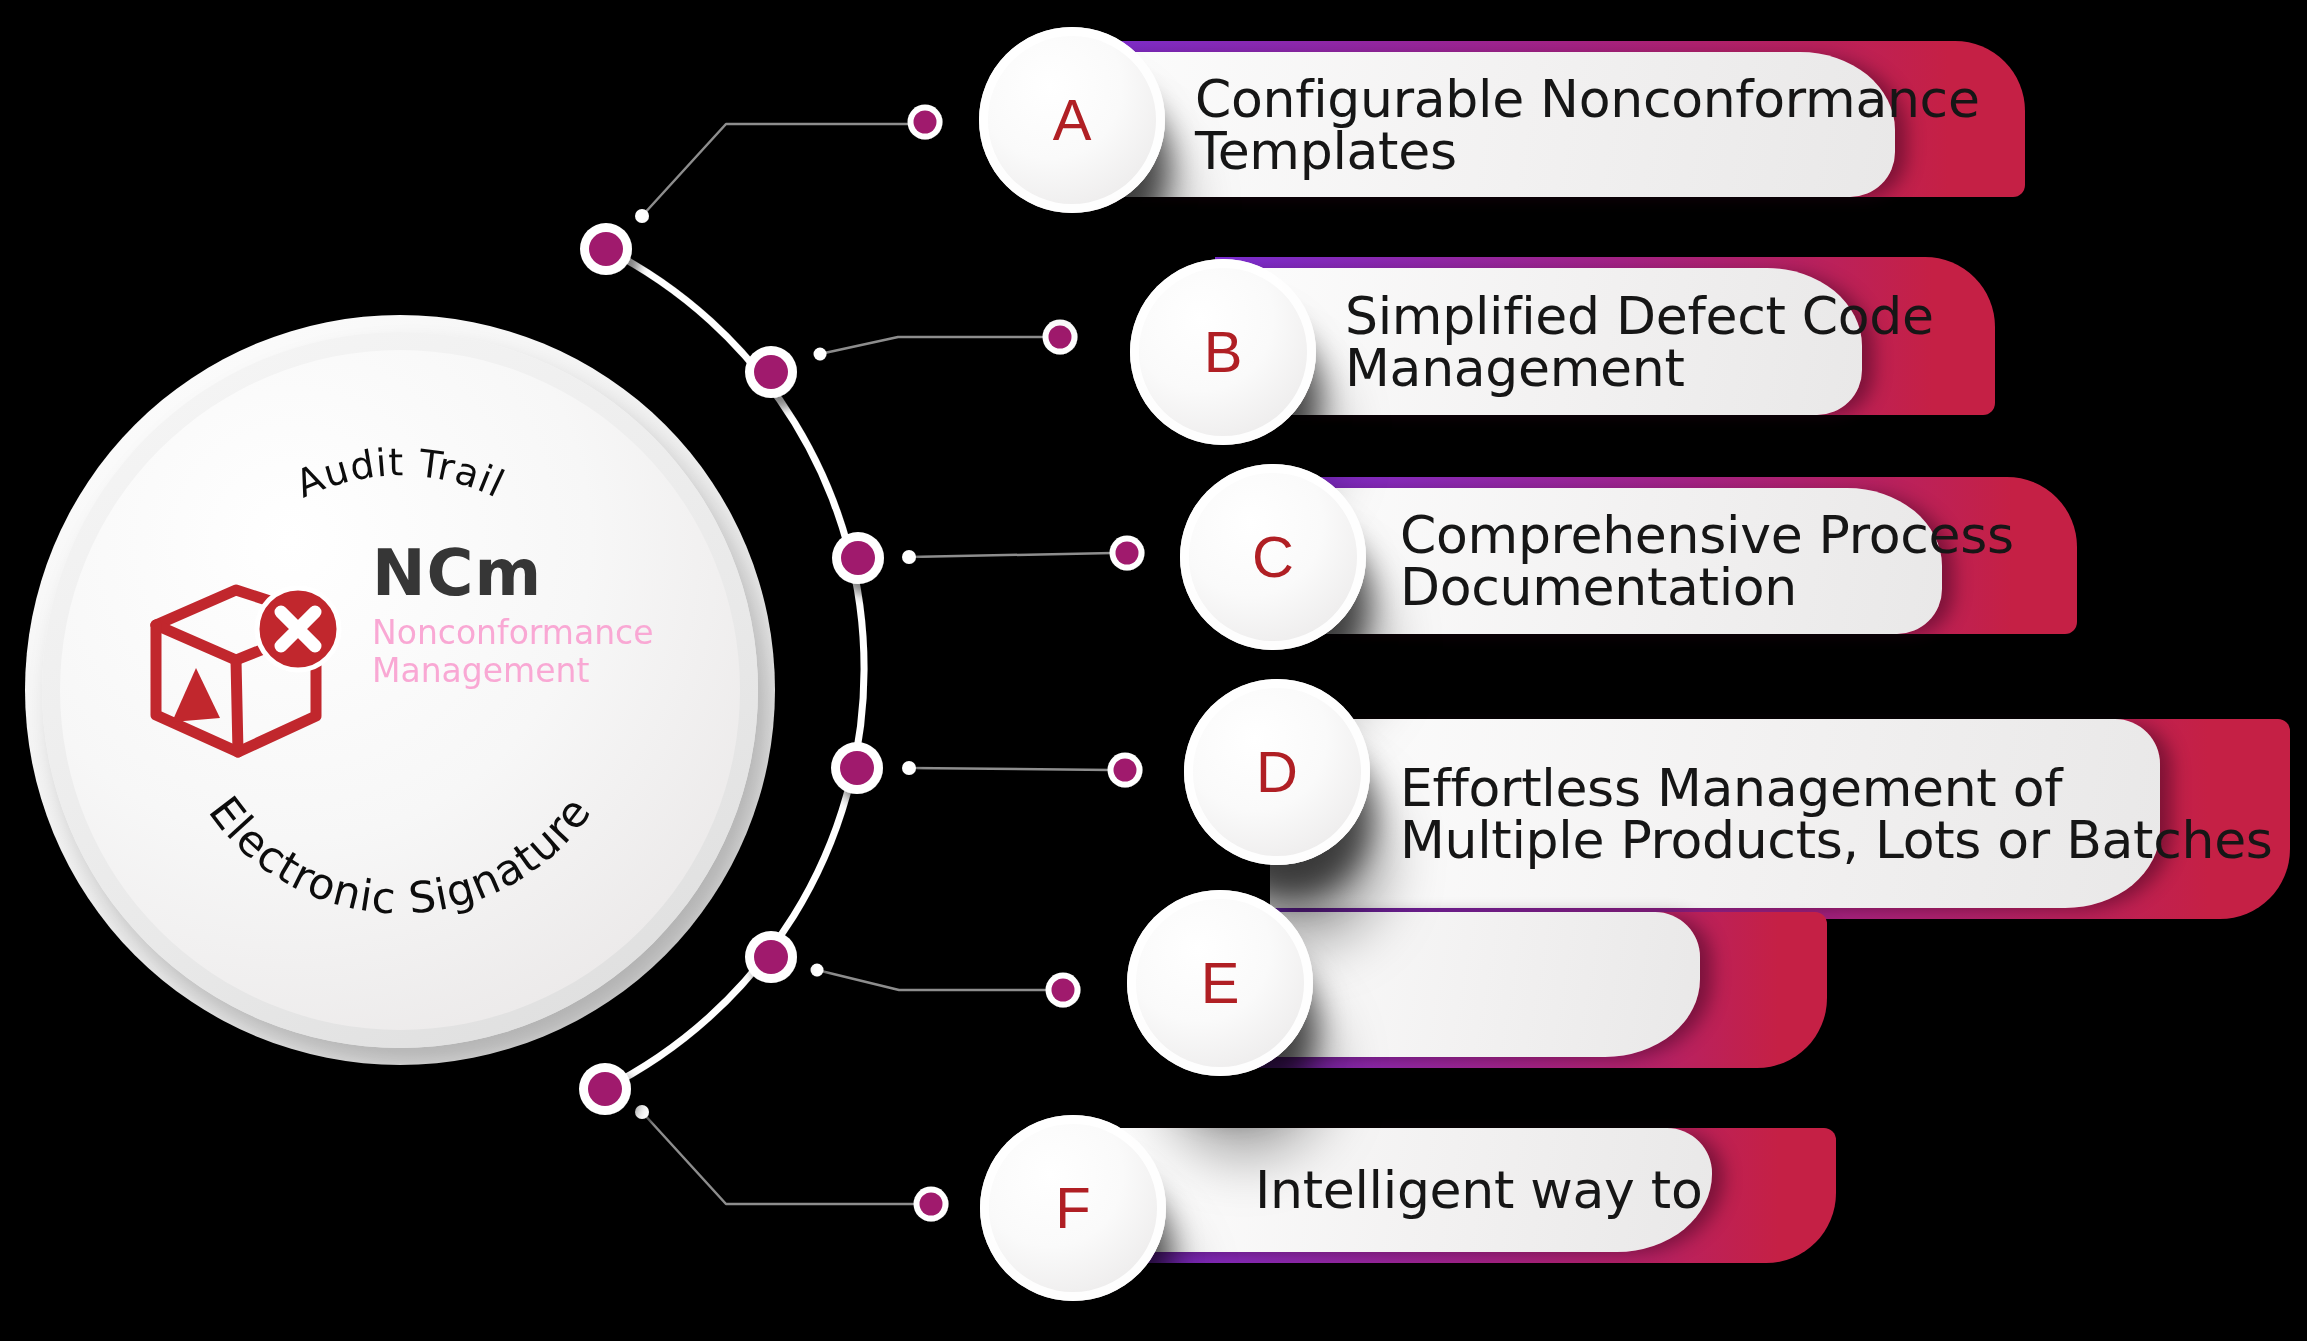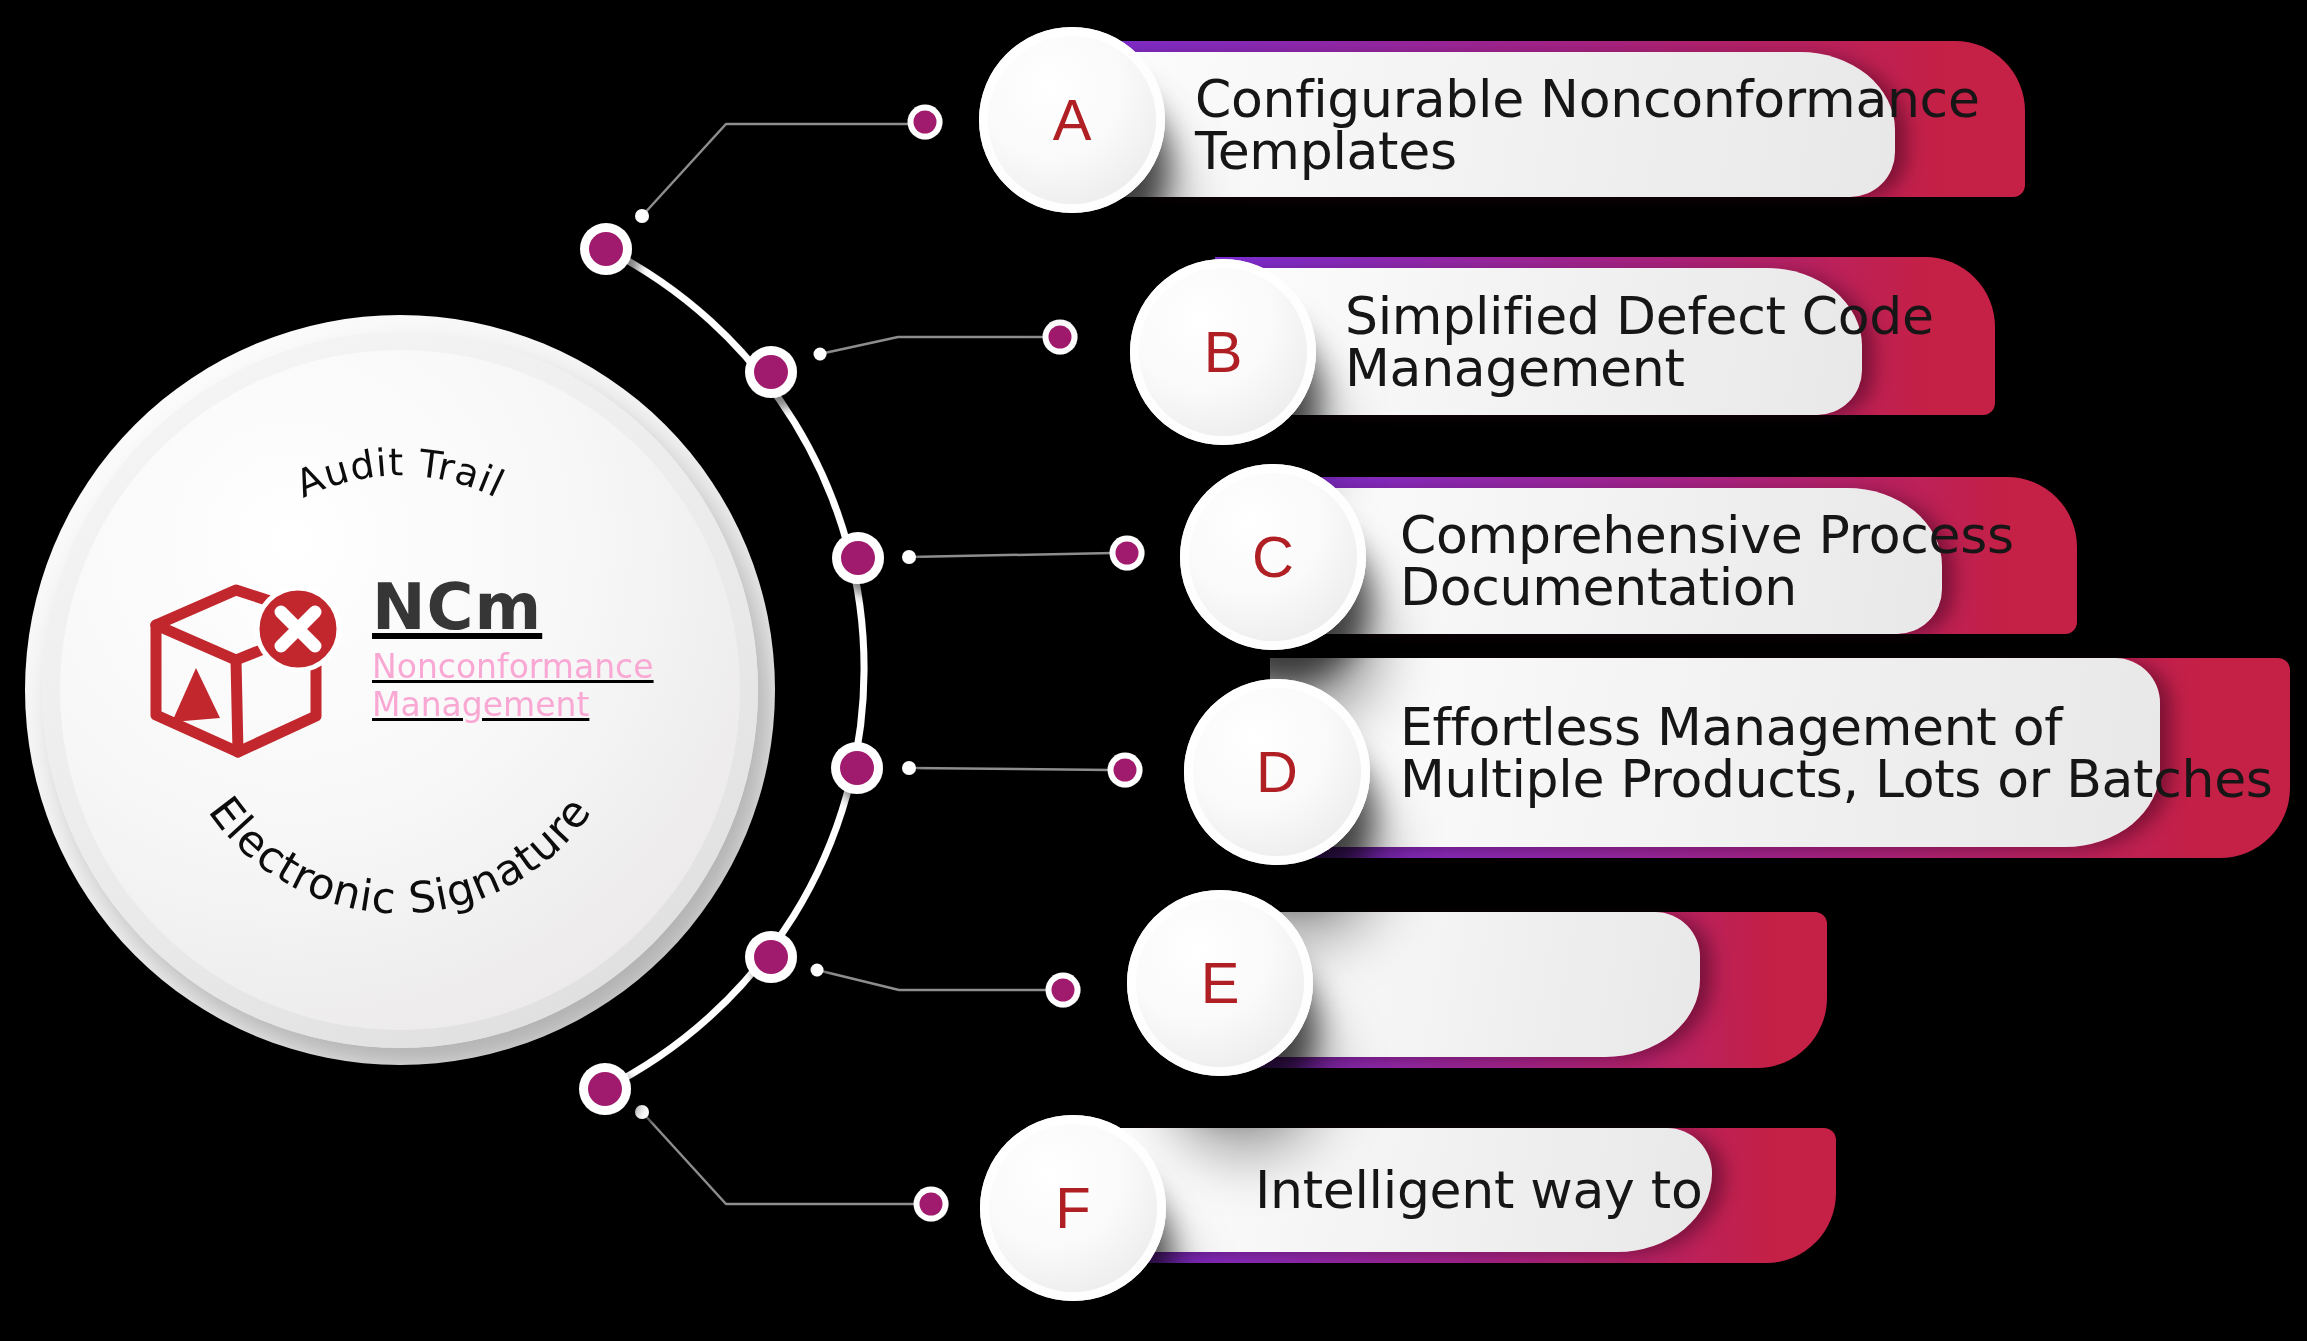--- a/index.html
+++ b/index.html
@@ -11,21 +11,21 @@
     background:linear-gradient(145deg,#ffffff 0%,#f1f1f1 45%,#dfdfdf 100%);
     box-shadow:35px 30px 50px rgba(0,0,0,.50), 55px 95px 95px rgba(0,0,0,.42);}
   .hub-ring2{position:absolute;left:42px;top:332px;width:716px;height:716px;border-radius:50%;
     background:linear-gradient(150deg,#f7f7f7 0%,#e9e9e9 60%,#dcdcdc 100%);
     box-shadow:12px 18px 26px rgba(0,0,0,.22);}
   .hub-disc{position:absolute;left:60px;top:350px;width:680px;height:680px;border-radius:50%;
     background:radial-gradient(circle at 34% 28%,#ffffff 0%,#f7f7f7 45%,#eceaea 80%,#e6e4e4 100%);}
 
   
   .ncm-icon{position:absolute;left:148px;top:578px;width:200px;height:200px;}
-  .ncm-text{position:absolute;left:372px;top:572px;text-decoration:underline;}
+  .ncm-text{position:absolute;left:372px;top:538px;}
   .ncm-code{font-size:64px;font-weight:bold;color:#363636;letter-spacing:1px;line-height:70px;}
   .ncm-sub{font-size:33px;color:#f9a8d4;line-height:38px;margin-top:6px;}
 
   
   .bar{position:absolute;}
   .bar .cap{position:absolute;inset:0;
     background:linear-gradient(90deg,#7b2ed3 0%,#a62387 52%,#c52045 92%);
     box-shadow:0 16px 24px rgba(0,0,0,.30);}
   .bar.top .cap{border-radius:0 70px 12px 0;}
   .bar.bottom .cap{border-radius:0 12px 70px 0;}
@@ -180,21 +180,21 @@
 
   <div class="bar top" style="left:1265px;top:477px;width:812px;height:157px;">
     <div class="cap"></div>
     <div class="face" style="right:135px;"></div>
     <div class="btext" style="left:135px;">
       <span>Comprehensive Process</span>
         <span>Documentation</span>
     </div>
   </div>
 
-  <div class="bar bottom" style="left:1270px;top:658px;width:1020px;height:200px;">
+  <div class="bar bottom" style="left:1270px;top:719px;width:1020px;height:200px;">
     <div class="cap"></div>
     <div class="face" style="right:130px;"></div>
     <div class="btext" style="left:130px;">
       <span>Effortless Management of</span>
         <span>Multiple Products, Lots or Batches</span>
     </div>
   </div>
 
   <div class="bar bottom" style="left:1215px;top:912px;width:612px;height:156px;">
     <div class="cap"></div>

